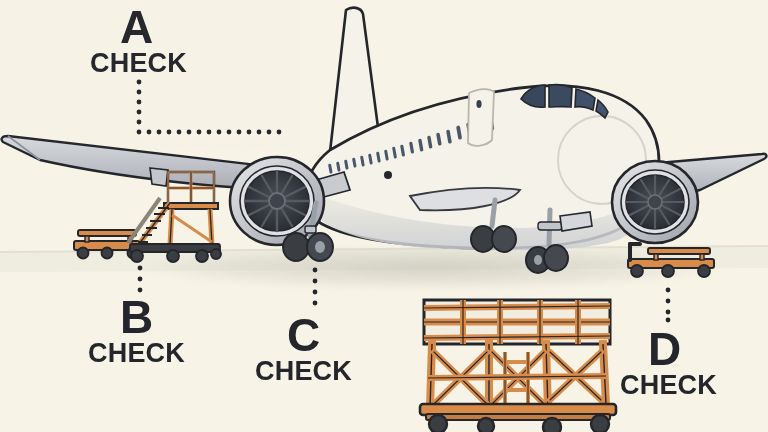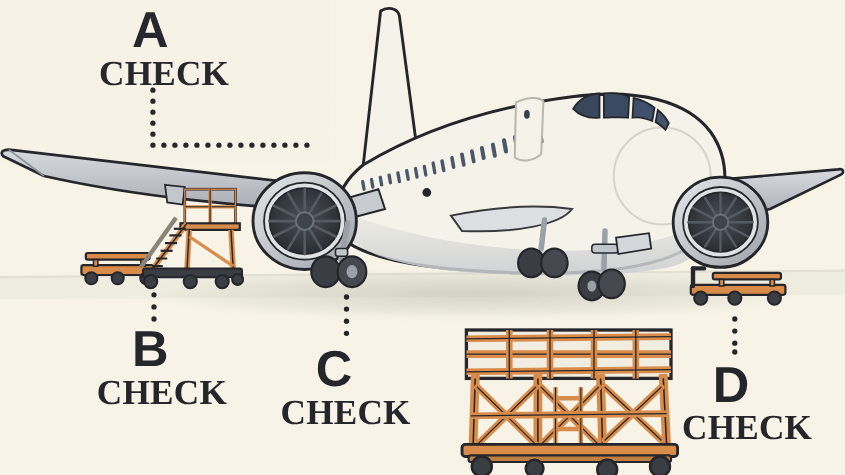--- a/index.html
+++ b/index.html
@@ -13,21 +13,21 @@
   .lbl{
     position:absolute;
     color:#24262b;
     font-weight:bold;
     font-family:"Liberation Sans", sans-serif;
     white-space:nowrap;
     line-height:1;
     letter-spacing:0.2px;
   }
   .lbl .big{font-size:46px;font-weight:bold;display:block;}
-  .lbl .sub{font-size:32px;font-weight:bold;display:block;font-family:Liberation Serif, serif;}
+  .lbl .sub{font-size:27px;font-weight:bold;display:block;}
   
   #lbl-a{left:90px;top:4px;}
   #lbl-a .big{margin-left:30px;}
   #lbl-b{left:88px;top:294px;}
   #lbl-b .big{margin-left:32px;}
   #lbl-c{left:255px;top:312px;}
   #lbl-c .big{margin-left:32px;}
   #lbl-d{left:620px;top:326px;}
   #lbl-d .big{margin-left:28px;}
   .grain{

